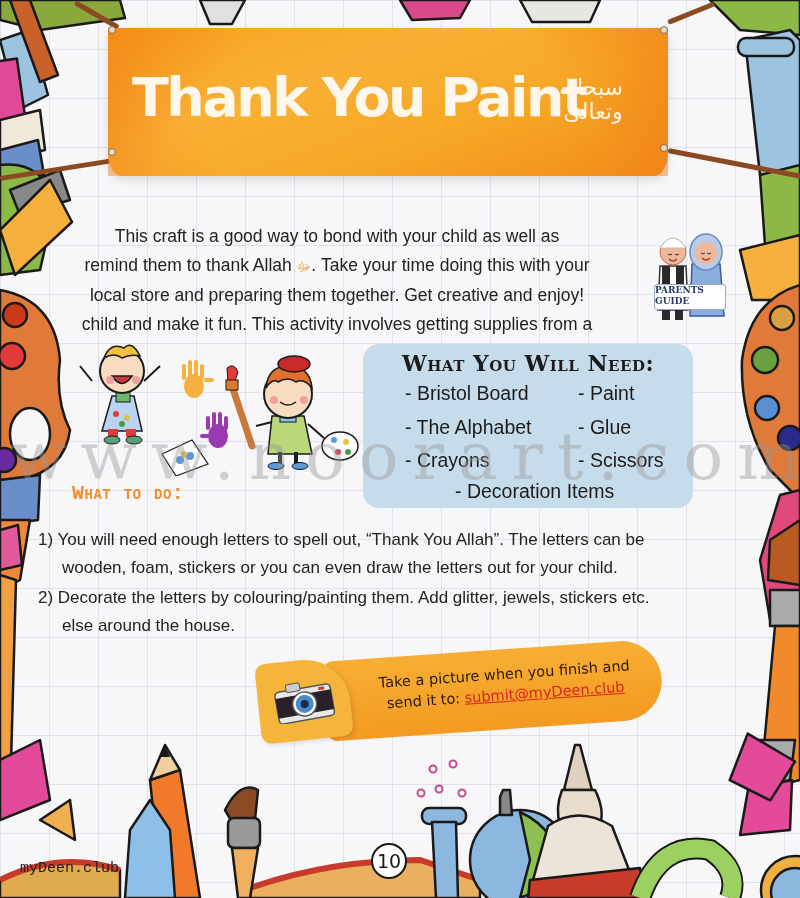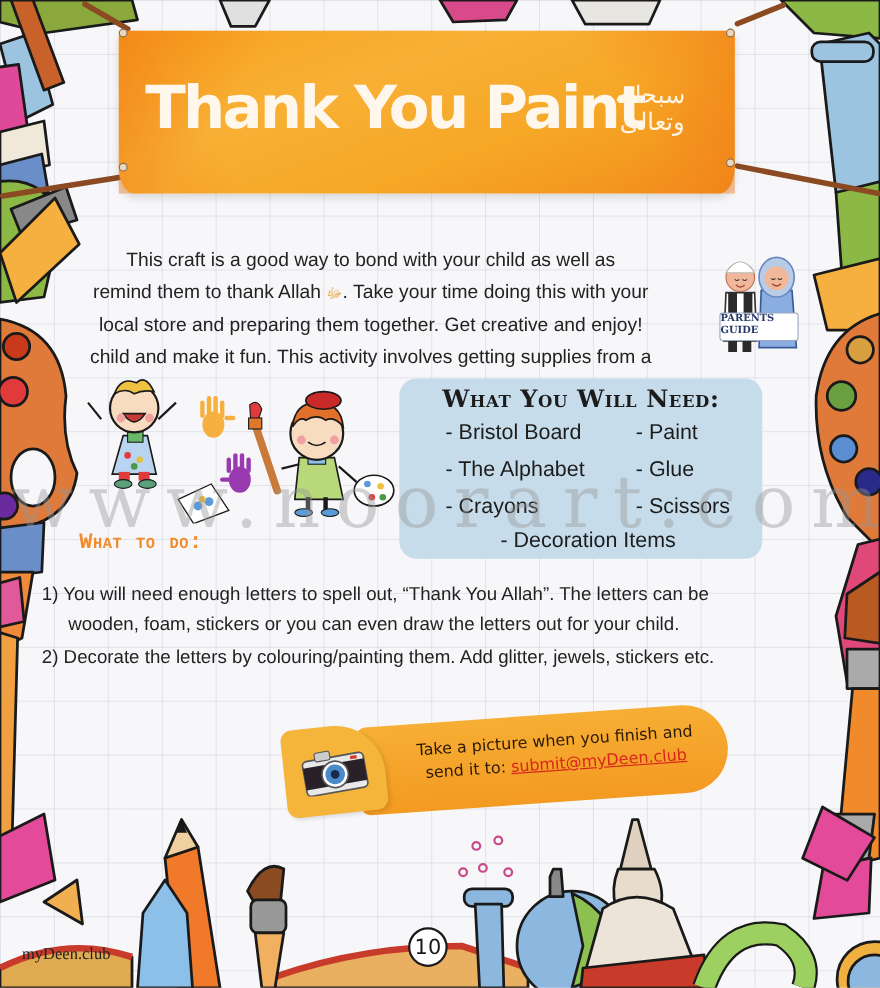--- a/index.html
+++ b/index.html
@@ -113,21 +113,21 @@
   .callout-text {
     position: absolute; left: 104px; top: 18px; width: 290px;
     text-align: center; font-family: "DejaVu Sans", sans-serif; font-size: 14.5px; line-height: 21px;
     color: #2a1a0a; transform: rotate(-4deg);
   }
   .callout-text a { color: #d8261a; text-decoration: underline; }
 
   
   .site-footer {
     position: absolute; left: 20px; top: 860px;
-    font-family: Liberation Serif, serif; font-size: 15px; color: #222;
+    font-family: Liberation Mono, monospace; font-size: 15px; color: #222;
   }
   .page-num {
     position: absolute; left: 371px; top: 843px; width: 36px; height: 36px;
     background: #fff; border: 2.5px solid #1a1a1a; border-radius: 50%;
     text-align: center; line-height: 32px; font-size: 19px; color: #1a1a1a;
     font-family: "DejaVu Sans", sans-serif;
   }
 
   
   .watermark {
@@ -369,20 +369,21 @@
 <div class="todo-title">What to do:</div>
 
 <div class="step" style="top:526px;">
   <span>1) You will need enough letters to spell out, “Thank You Allah”. The letters can be</span>
   <span class="cont">wooden, foam, stickers or you can even draw the letters out for your child.</span>
 </div>
 <div class="step" style="top:584px;">
   <span>2) Decorate the letters by colouring/painting them. Add glitter, jewels, stickers etc.</span>
 </div>
 <div class="step" style="top:612px;">
+  <span class="cont">else around the house.</span>
 </div>
 
 <div class="callout">
   <div class="callout-body"></div>
   <div class="callout-tab"></div>
   <svg class="abs" style="left:16px;top:30px;" width="64" height="48" viewBox="0 0 64 48">
     <g transform="rotate(-10 32 24)">
       <rect x="4" y="12" width="56" height="32" rx="4" fill="#e8e8e8" stroke="#555" stroke-width="1.5"></rect>
       <rect x="4" y="18" width="56" height="20" fill="#2a2028"></rect>
       <rect x="16" y="6" width="14" height="8" rx="2" fill="#ccc" stroke="#555" stroke-width="1"></rect>

